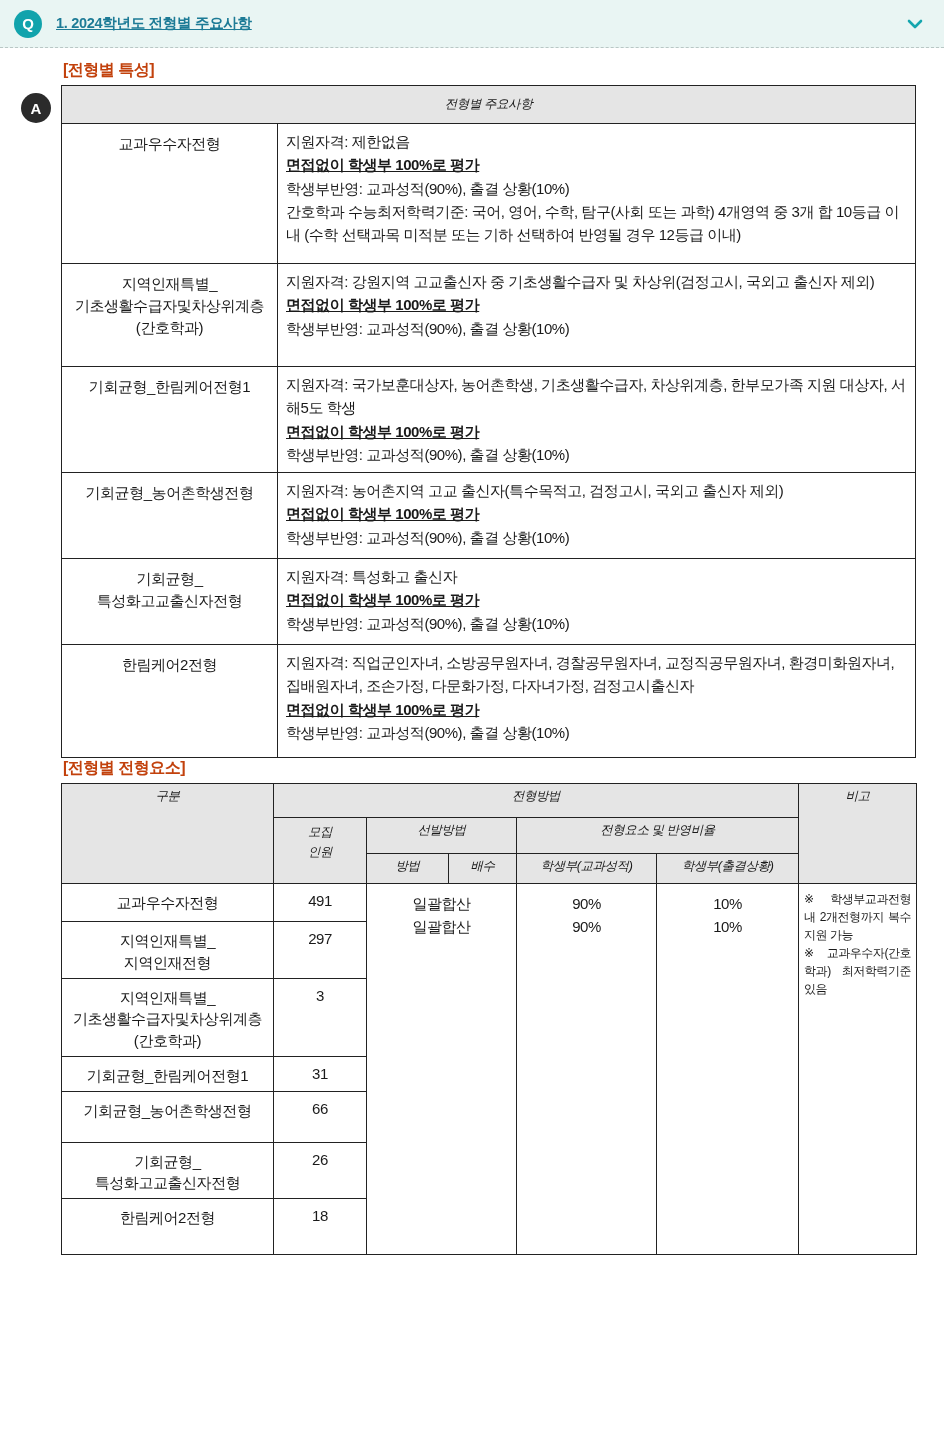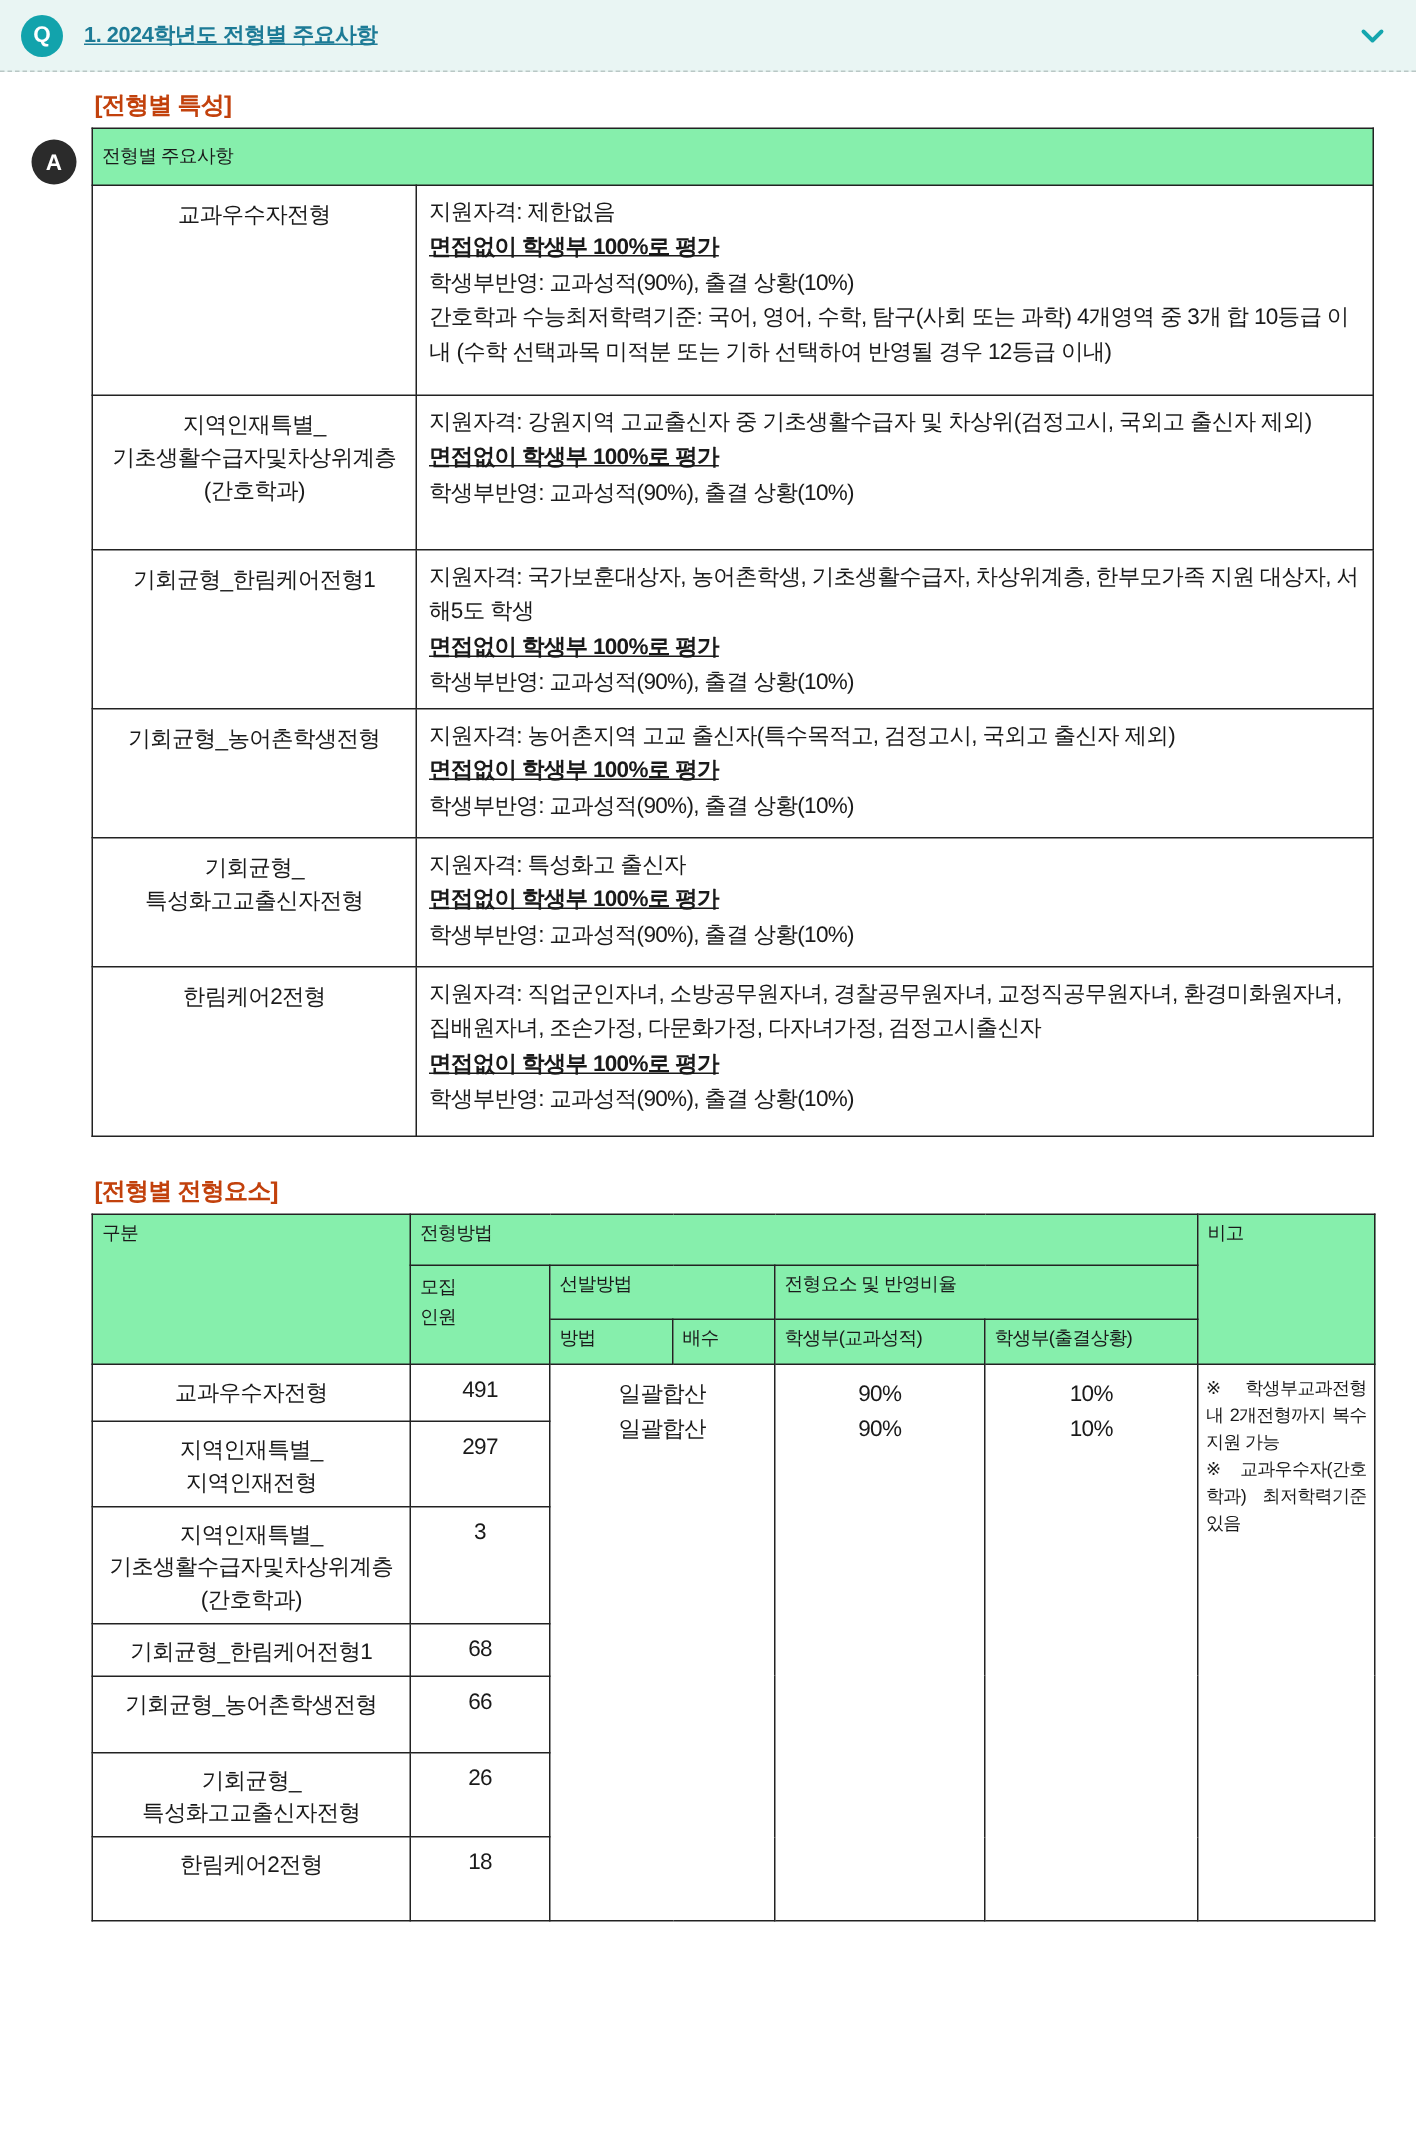--- a/index.html
+++ b/index.html
@@ -84,45 +84,46 @@
     padding-top: 12px;
   }
 
   .section-title {
     font-size: 16px;
     font-weight: bold;
     color: #c2410c;
     letter-spacing: -0.5px;
     margin: 0 0 4px 2px;
   }
-  .section-title.second { margin-top: 26px; }
+  .section-title.second { }
 
   
   table {
     border-collapse: collapse;
     width: 855px;
     table-layout: fixed;
     background: #ffffff;
   }
   table.t1 { border: 1.5px solid #111; }
   table.t2 { border: 1.5px solid #111; }
   td, th {
     border: 1px solid #222222;
     font-size: 15px;
     color: #1a1a1a;
     font-weight: normal;
     letter-spacing: -0.45px;
     vertical-align: top;
     padding: 4px 6px;
   }
   .hdr {
-    background: #86efac;
-    text-align: left;
+    background: #e5e5e5;
+    text-align: center;
     vertical-align: middle;
     font-size: 12.5px;
+    font-style: italic;
   }
   .t1 .namecell {
     width: 216px;
     text-align: center;
     vertical-align: top;
     padding-top: 9px;
     line-height: 1.45;
   }
   .t1 .desccell {
     padding: 6px 9px 6px 8px;
@@ -329,21 +330,21 @@
             <td class="num">297</td>
           </tr>
           <tr>
             <td class="rowname" style="height:77px;white-space:pre-line;">지역인재특별_
 기초생활수급자및차상위계층
 (간호학과)</td>
             <td class="num">3</td>
           </tr>
           <tr>
             <td class="rowname" style="height:31px;">기회균형_한림케어전형1</td>
-            <td class="num">68</td>
+            <td class="num">31</td>
           </tr>
           <tr>
             <td class="rowname" style="height:51px;">기회균형_농어촌학생전형</td>
             <td class="num">66</td>
           </tr>
           <tr>
             <td class="rowname" style="height:52px;white-space:pre-line;">기회균형_
 특성화고교출신자전형</td>
             <td class="num">26</td>
           </tr>

